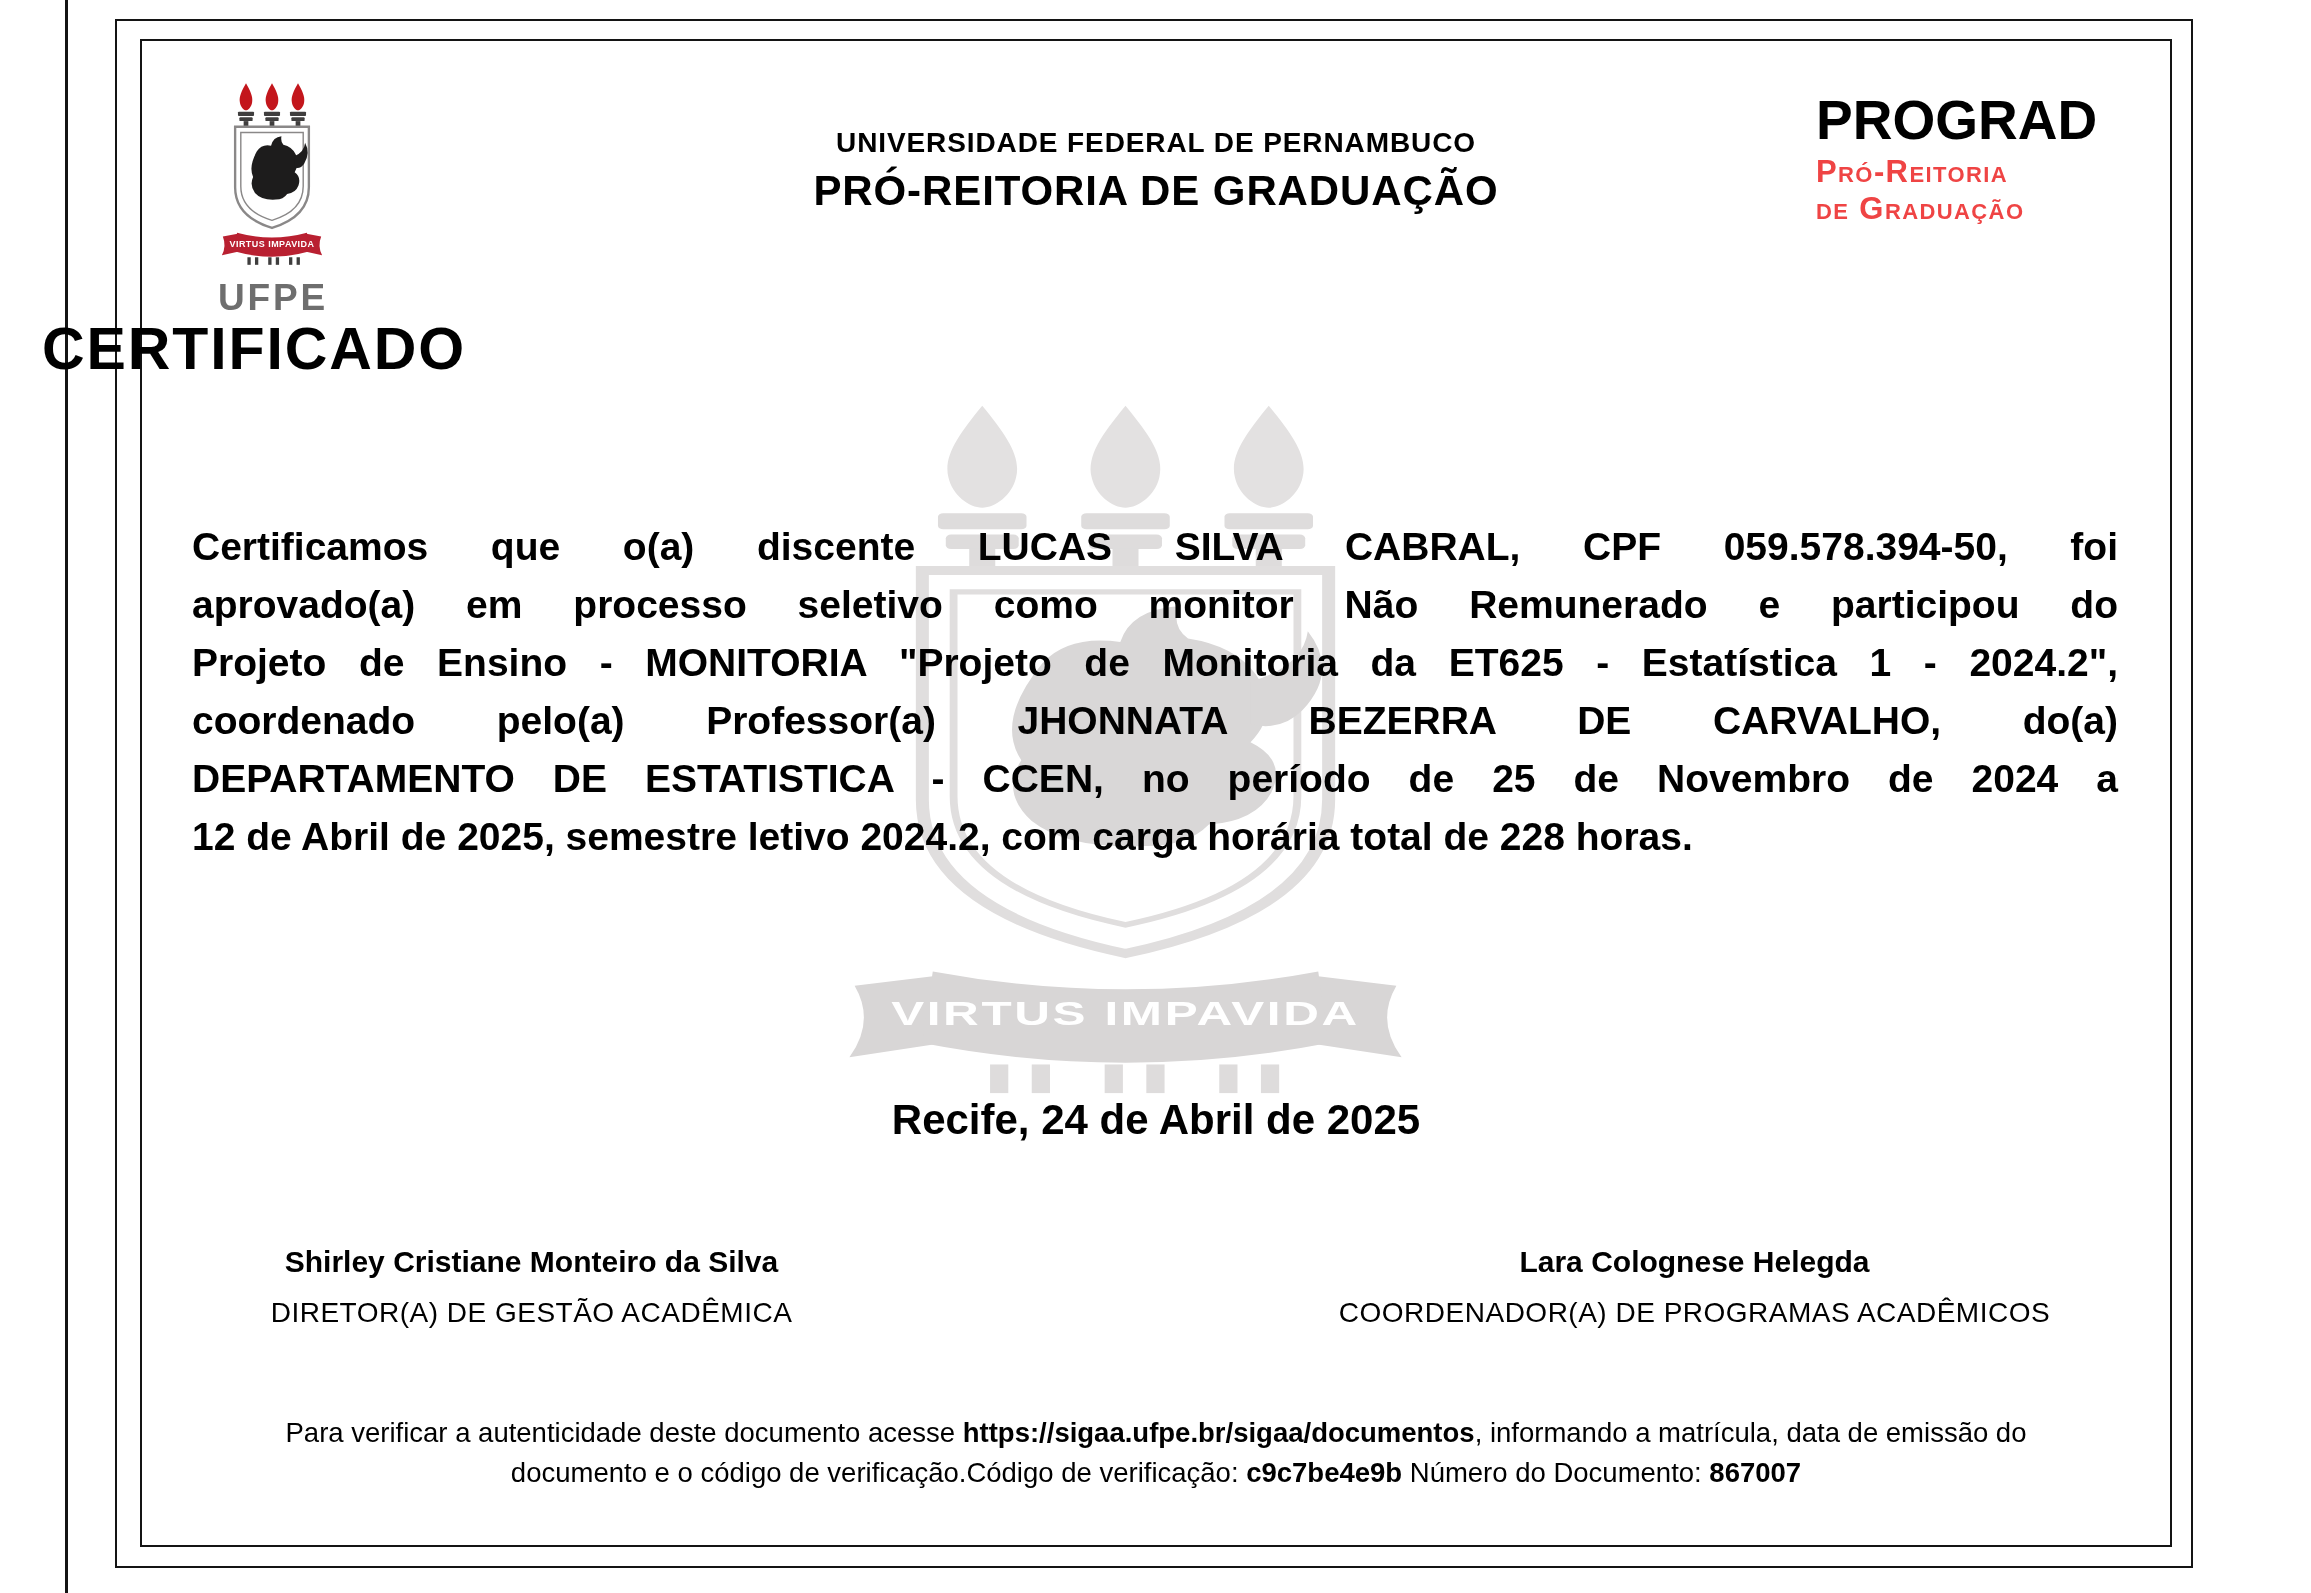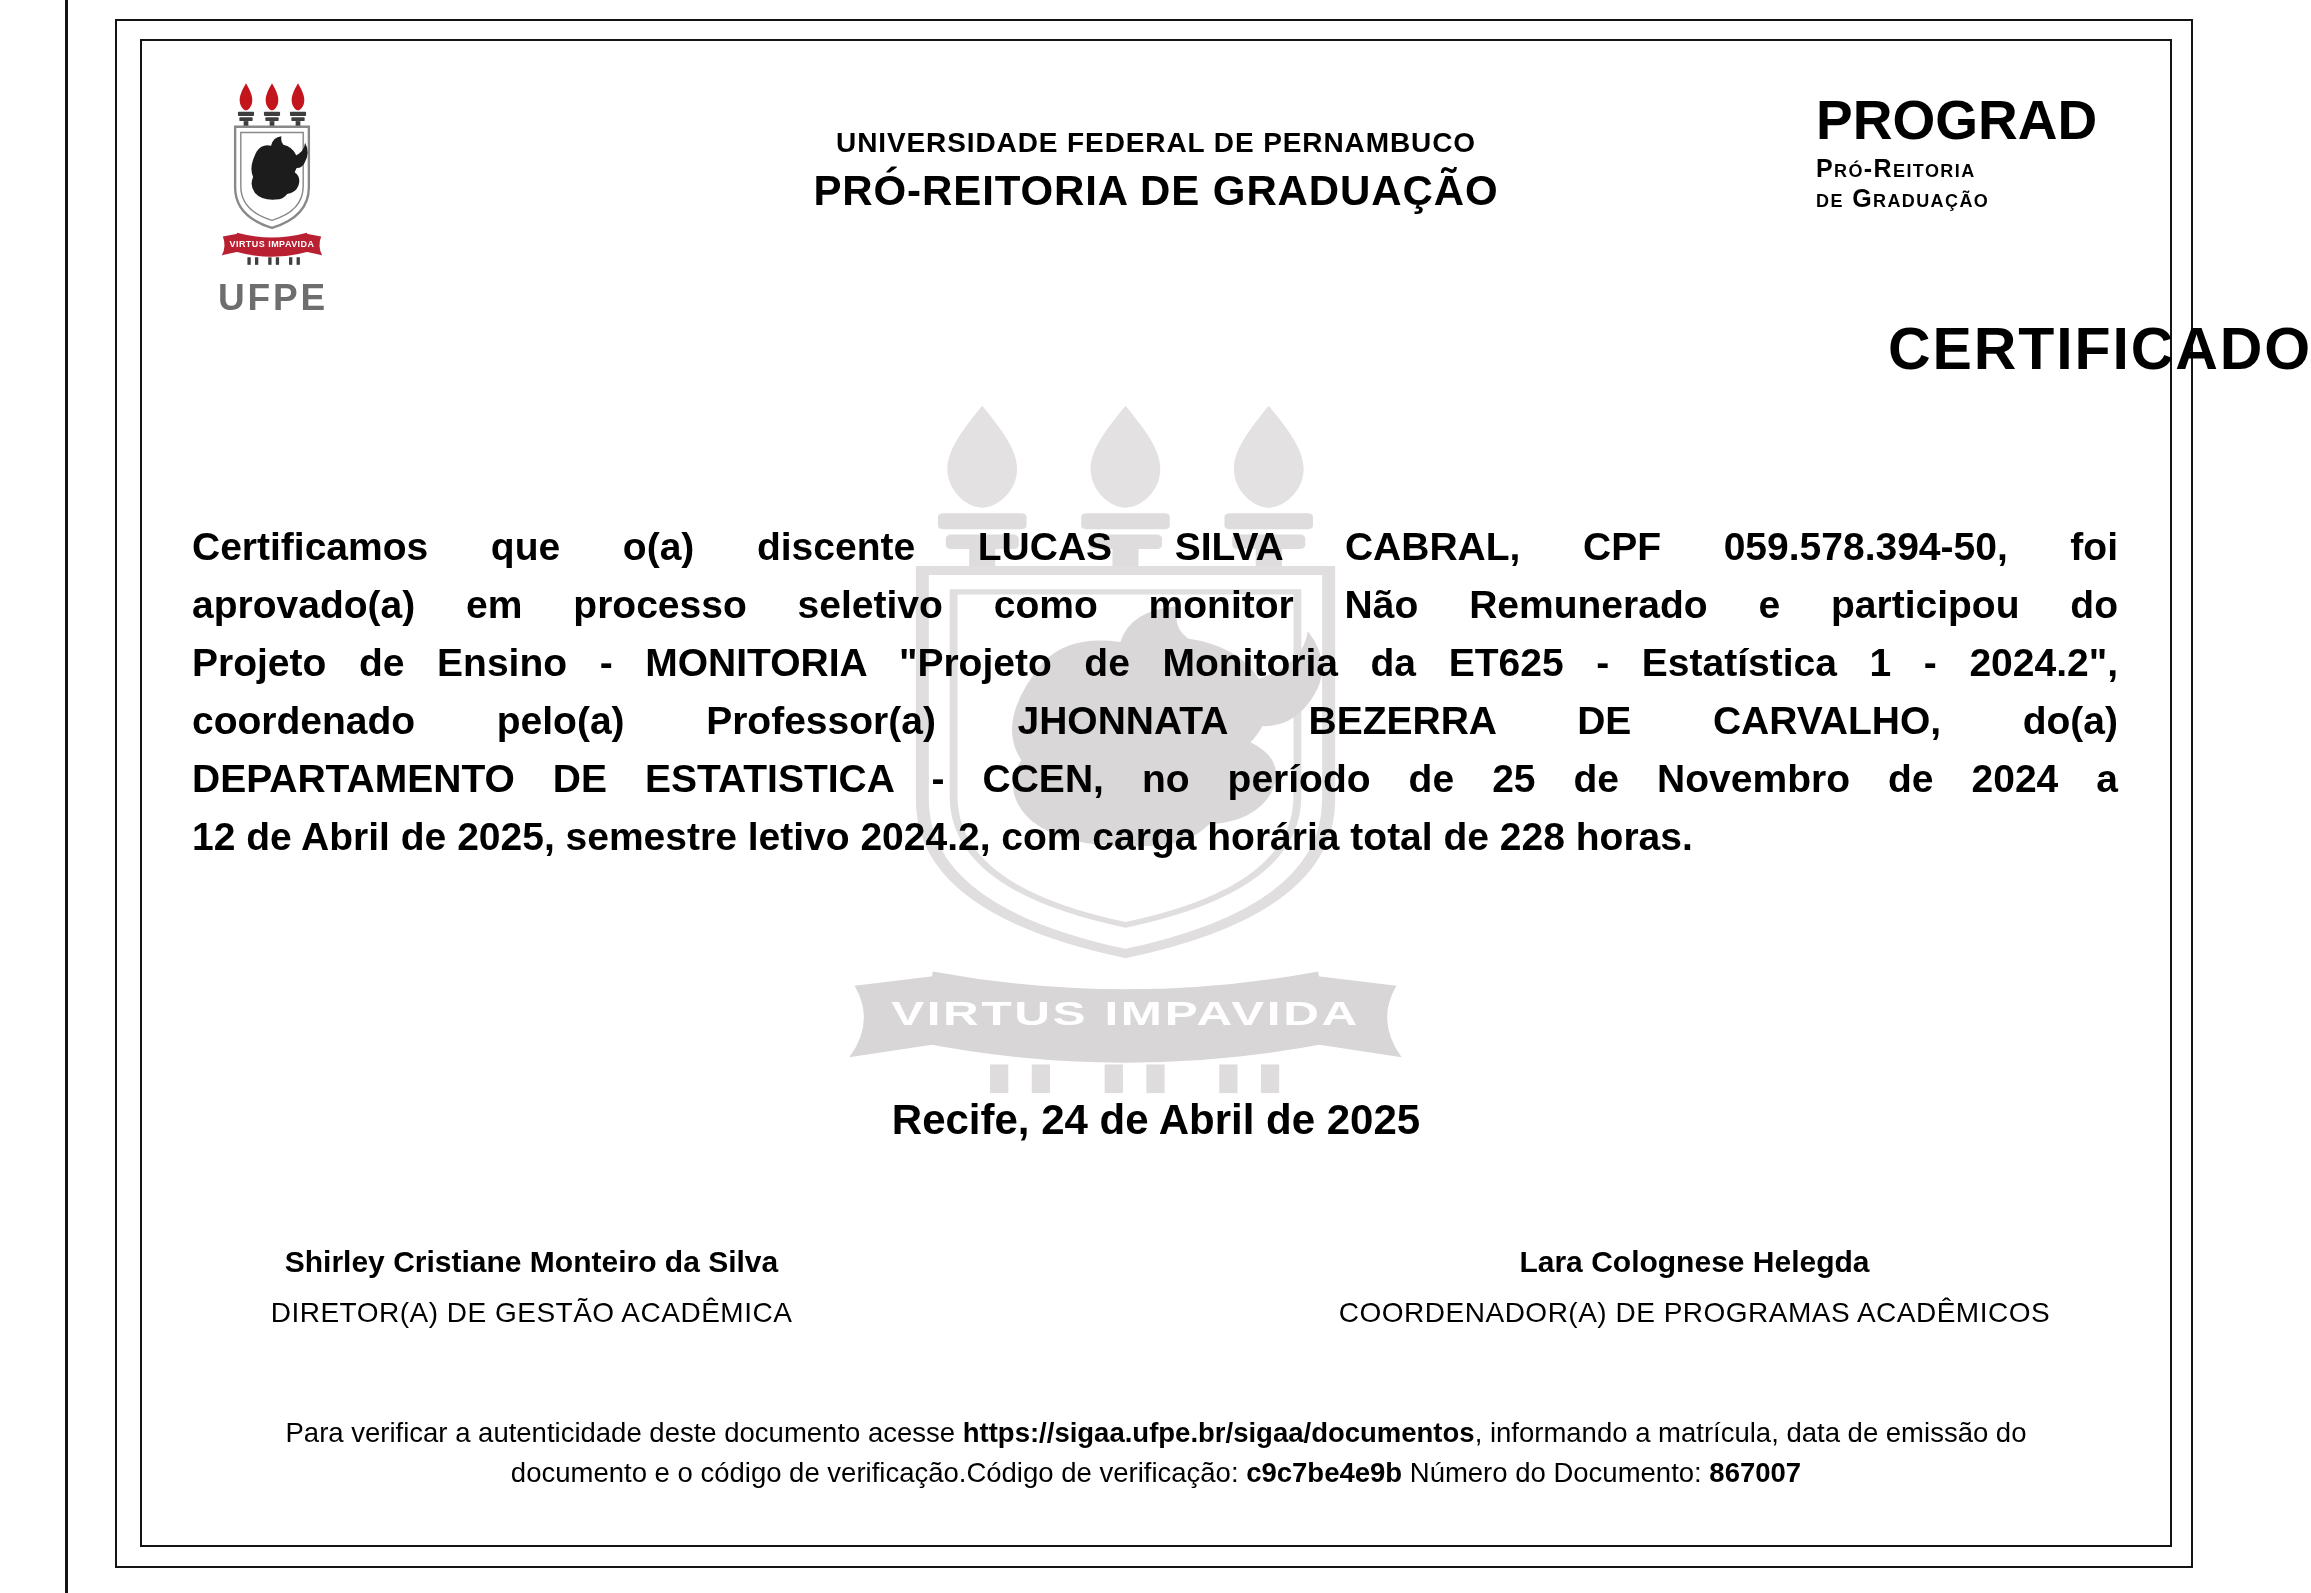--- a/index.html
+++ b/index.html
@@ -14,23 +14,23 @@
 
   
   .ufpe-logo{position:absolute;left:218px;top:80px;width:108px;text-align:center;}
   .ufpe-logo svg{width:104px;height:190px;display:block;margin:0 auto;}
   .ufpe-acronym{font-size:37px;font-weight:bold;color:#6e6e6e;letter-spacing:2.8px;margin-top:7px;}
   .header-text{position:absolute;left:140px;right:140px;top:119px;text-align:center;}
   .header-line1{font-size:28px;font-weight:bold;letter-spacing:0.9px;line-height:48px;}
   .header-line2{font-size:42px;font-weight:bold;letter-spacing:0.9px;line-height:48px;}
   .prograd{position:absolute;left:1816px;top:93px;text-align:left;}
   .prograd-title{font-size:55px;font-weight:bold;color:#000000;line-height:1;letter-spacing:0;}
-  .prograd-sub{font-size:25px;font-weight:bold;color:#000000;font-variant:small-caps;letter-spacing:1.4px;line-height:1.2;margin-top:4.7px;}
+  .prograd-sub{font-size:31px;font-weight:bold;color:#ef4444;font-variant:small-caps;letter-spacing:1.4px;line-height:1.2;margin-top:4.7px;}
 
-  .cert-title{position:absolute;left:0;right:0;top:315px;text-align:right;font-size:59px;font-weight:bold;letter-spacing:1.9px;padding-left:42px;}
+  .cert-title{position:absolute;left:0;right:0;top:315px;text-align:left;font-size:59px;font-weight:bold;letter-spacing:1.9px;padding-left:42px;}
 
   
   .watermark{position:absolute;left:839px;top:395px;width:573px;height:716px;z-index:0;}
   .watermark svg{width:100%;height:100%;}
 
   
   .body-block{position:absolute;left:192px;top:518px;width:1926px;z-index:2;}
   .body-line{font-size:39px;font-weight:bold;line-height:58px;text-align:justify;text-align-last:justify;}
   .body-line.last{text-align-last:left;}
 

